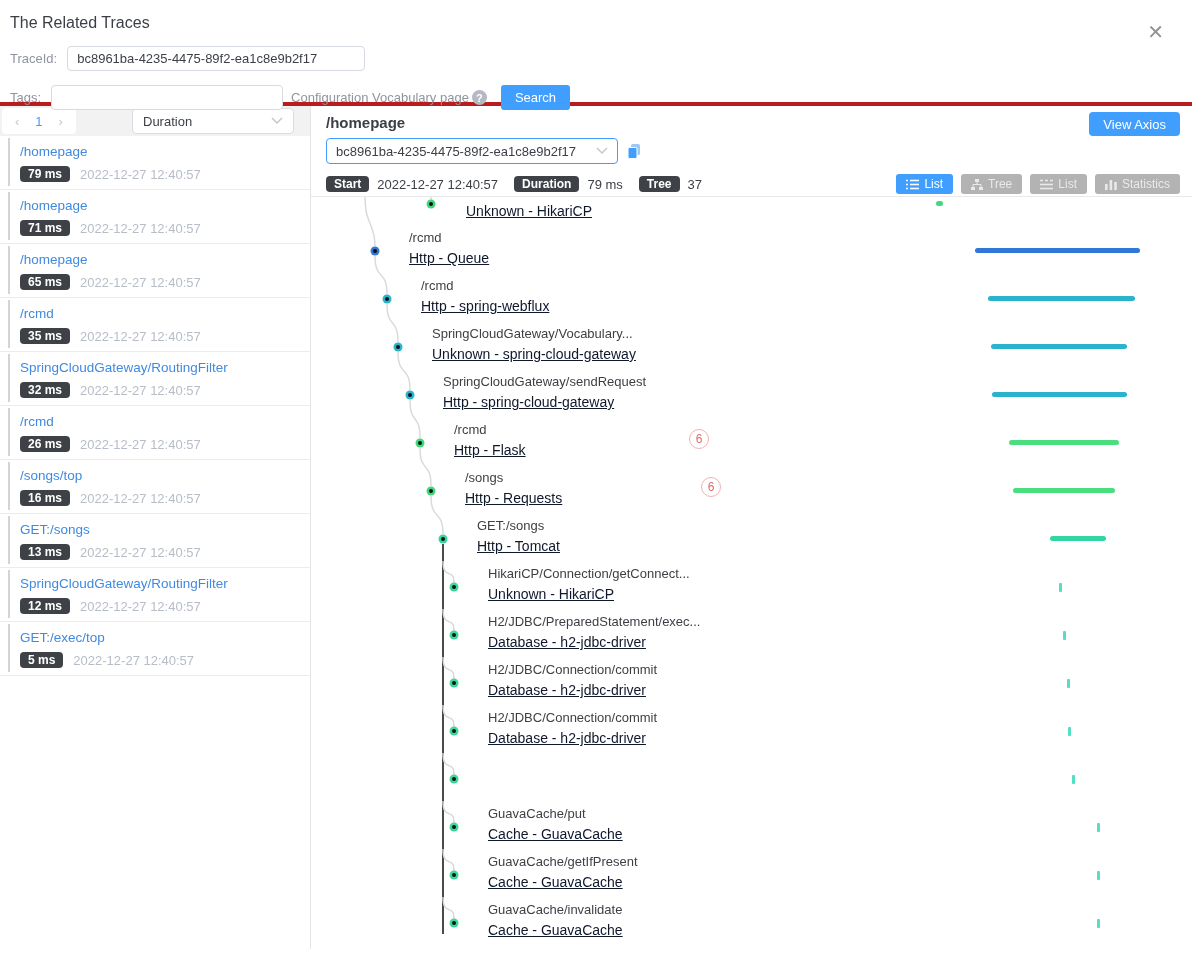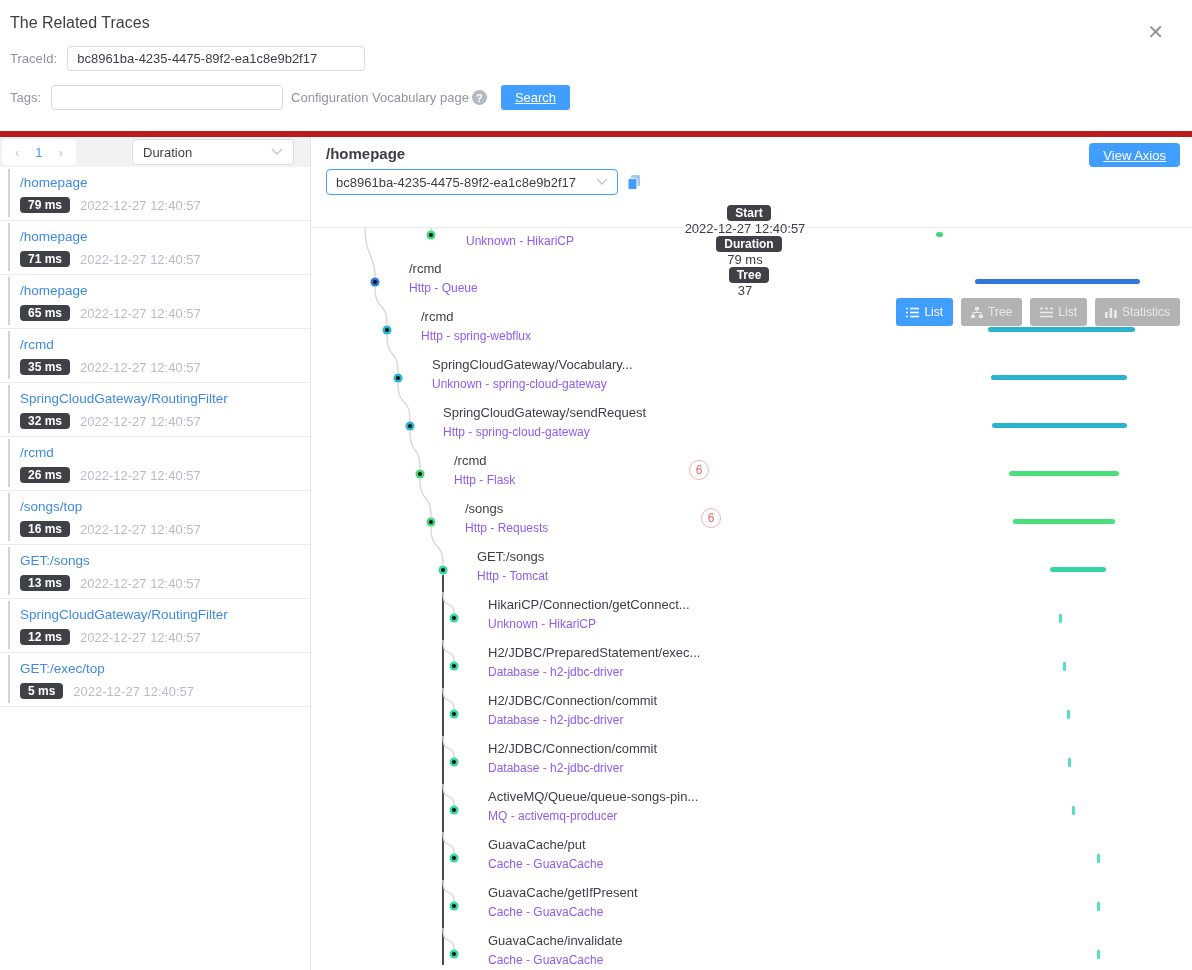--- a/index.html
+++ b/index.html
@@ -1,34 +1,34 @@
 <!DOCTYPE html>
 <html><head>
 <meta charset="utf-8">
 <style>
   * { box-sizing: border-box; margin: 0; padding: 0; }
   html,body { width:1192px; height:970px; overflow:hidden; background:#fff;
     font-family:"Liberation Sans", sans-serif; color:#303133; }
   .dialog { position:relative; width:1192px; height:970px; }
 
   
-  .top { height:137px; border-bottom:6px solid #b91c1c; padding:14px 10px 0 10px; position:relative; }
+  .top { height:106px; border-bottom:4px solid #b91c1c; padding:14px 10px 0 10px; position:relative; }
   .top-title { font-size:16px; color:#3b3f45; }
   .close-x { position:absolute; right:28px; top:22px; font-size:20px; color:#909399; cursor:pointer; line-height:1; }
   .frow { display:flex; align-items:center; margin-top:14px; }
   .flabel { color:#8f959e; font-size:13px; margin-right:10px; }
   .tinput { height:25px; border:1px solid #d6dae1; border-radius:4px; padding:0 9px; font-size:13px; color:#3b3f45;
     font-family:"Liberation Sans", sans-serif; outline:none; }
   #traceid-input { width:298px; }
   #tags-input { width:232px; }
   .vocab { color:#8f959e; font-size:13px; margin-left:8px; }
   .help-circle { width:15px; height:15px; border-radius:50%; background:#b4b9c2; color:#fff; font-size:11px; font-weight:bold;
     display:inline-flex; align-items:center; justify-content:center; margin-left:3px; }
   .btn-blue { background:#409eff; color:#fff; border:none; border-radius:3px; font-size:13px; height:25px; padding:0 14px;
-    margin-left:14px; cursor:pointer; font-family:"Liberation Sans", sans-serif;text-decoration:underline; }
+    margin-left:14px; cursor:pointer; font-family:"Liberation Sans", sans-serif; }
 
   
   .content { display:flex; height:843px; }
 
   
   .sidebar { width:311px; border-right:1px solid #e4e4e4; }
   .side-toolbar { height:30px; background:#f2f2f2; display:flex; align-items:center; padding:0 0 0 2px; }
   .pager { background:#fff; border-radius:4px; height:26px; display:flex; align-items:center; padding:0 13px; gap:16px; }
   .pg-arrow { color:#c3c7ce; font-size:13px; cursor:pointer; }
   .pg-num { color:#409eff; font-size:13px; cursor:pointer; }
@@ -46,34 +46,34 @@
   
   .main { flex:1; position:relative; }
   .main-header { height:91px; border-bottom:1px solid #e9e9e9; padding:8px 12px 0 15px; position:relative; }
   .main-title { font-size:15px; font-weight:bold; color:#3b3f45; }
   .viewlogs { position:absolute; right:12px; top:6px; margin-left:0; height:24px; border-radius:4px; }
   .tselect-row { display:flex; align-items:center; margin-top:7px; gap:8px; }
   .trace-select { width:292px; height:26px; border:1px solid #409eff; border-radius:4px; display:flex; align-items:center;
     padding:0 9px; font-size:13px; color:#3b3f45; cursor:pointer; }
   .trace-select svg { margin-left:auto; }
   .copy-icon { cursor:pointer; display:inline-flex; }
-  .meta-row { display:flex; align-items:center; margin-top:10px; font-size:13px; color:#3b3f45;flex-direction:column; }
+  .meta-row { display:flex; align-items:center; margin-top:10px; font-size:13px; color:#3b3f45; }
   .meta-row .pill { margin-right:8px; }
   .meta-val { margin-right:16px; }
   .tabs { margin-left:auto; display:flex; gap:8px; }
-  .tab-btn { height:28px; padding:0 10px; border:none; border-radius:3px; font-size:12px; display:flex; align-items:center;
+  .tab-btn { height:20px; padding:0 10px; border:none; border-radius:3px; font-size:12px; display:flex; align-items:center;
     gap:5px; cursor:pointer; background:#b3b3b3; color:#e9e9e9; font-family:"Liberation Sans", sans-serif; }
   .tab-btn.active { background:#409eff; color:#fff; }
 
   
   .span-area { position:relative; height:744px; overflow:hidden; }
   .span-area svg.links { position:absolute; left:0; top:0; }
   .span-row { position:absolute; cursor:pointer; }
   .span-name { font-size:13px; color:#3c3f44; white-space:nowrap; }
-  .span-sub { font-size:12px; color:#8b5cf6; margin-top:5px; white-space:nowrap; }
+  .span-sub { font-size:14px; color:#0f172a; margin-top:5px; white-space:nowrap;text-decoration:underline; }
   .span-bar { position:absolute; height:5px; border-radius:3px; }
   .span-tick { position:absolute; width:3px; height:9px; border-radius:1px; }
   .count-badge { position:absolute; width:20px; height:20px; border-radius:50%; border:1px solid #f0b3b3; color:#e36a6a;
     font-size:12px; display:flex; align-items:center; justify-content:center; background:#fff; }
 </style>
 </head>
 <body>
 
 <div class="dialog">
 
@@ -377,24 +377,20 @@
           <div class="span-row" style="left: 177px; top: 465px;">
             <div class="span-name">H2/JDBC/Connection/commit</div>
             <div class="span-sub">Database - h2-jdbc-driver</div>
           </div>
           <div class="span-tick" style="background: rgb(85, 223, 194); left: 756px; top: 482px;"></div>
           <div class="span-row" style="left: 177px; top: 513px;">
             <div class="span-name">H2/JDBC/Connection/commit</div>
             <div class="span-sub">Database - h2-jdbc-driver</div>
           </div>
           <div class="span-tick" style="background: rgb(85, 223, 194); left: 757px; top: 530px;"></div>
-          <div class="span-row" style="left: 177px; top: 561px;">
-            <div class="span-name">ActiveMQ/Queue/queue-songs-pin...</div>
-            <div class="span-sub">MQ - activemq-producer</div>
-          </div>
           <div class="span-tick" style="background: rgb(85, 223, 194); left: 761px; top: 578px;"></div>
           <div class="span-row" style="left: 177px; top: 609px;">
             <div class="span-name">GuavaCache/put</div>
             <div class="span-sub">Cache - GuavaCache</div>
           </div>
           <div class="span-tick" style="background: rgb(85, 223, 194); left: 786px; top: 626px;"></div>
           <div class="span-row" style="left: 177px; top: 657px;">
             <div class="span-name">GuavaCache/getIfPresent</div>
             <div class="span-sub">Cache - GuavaCache</div>
           </div>

